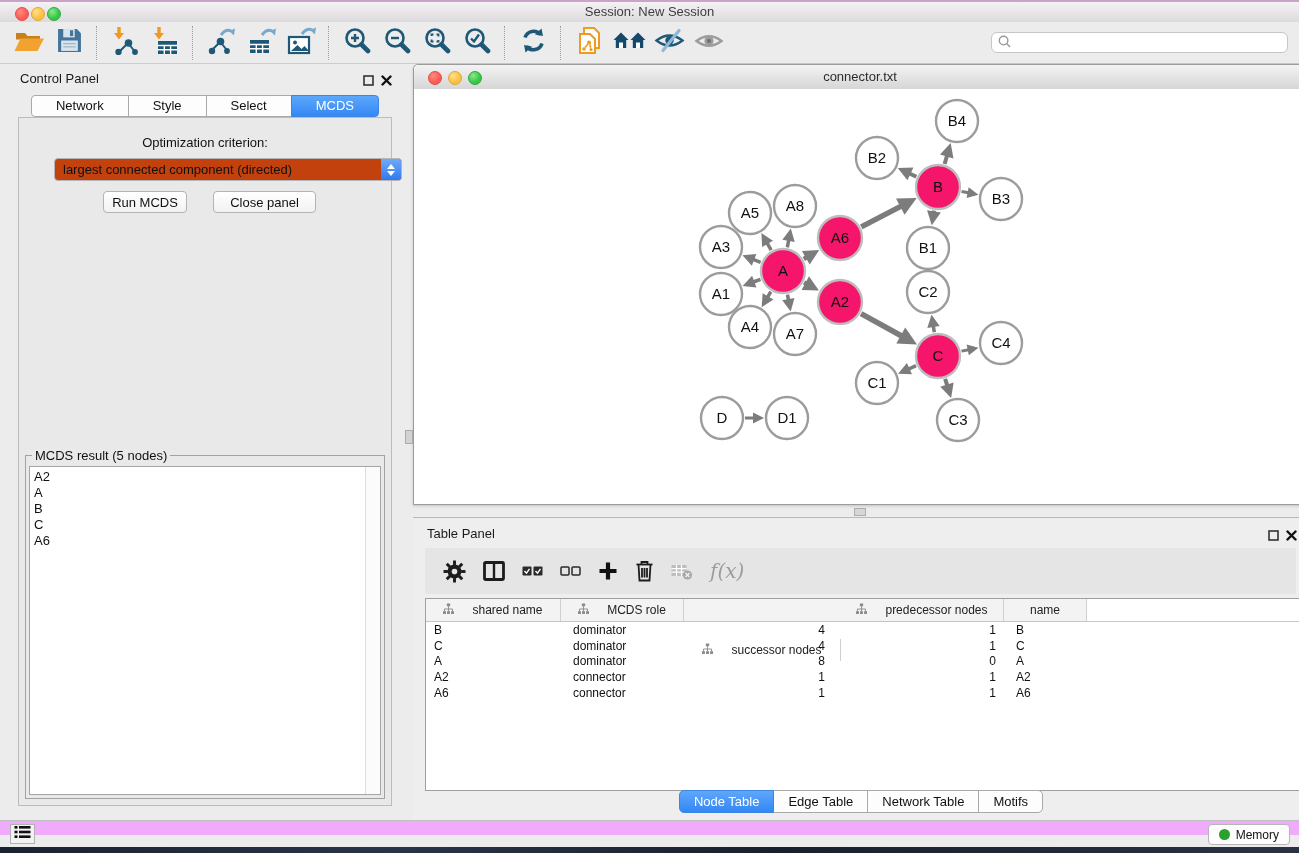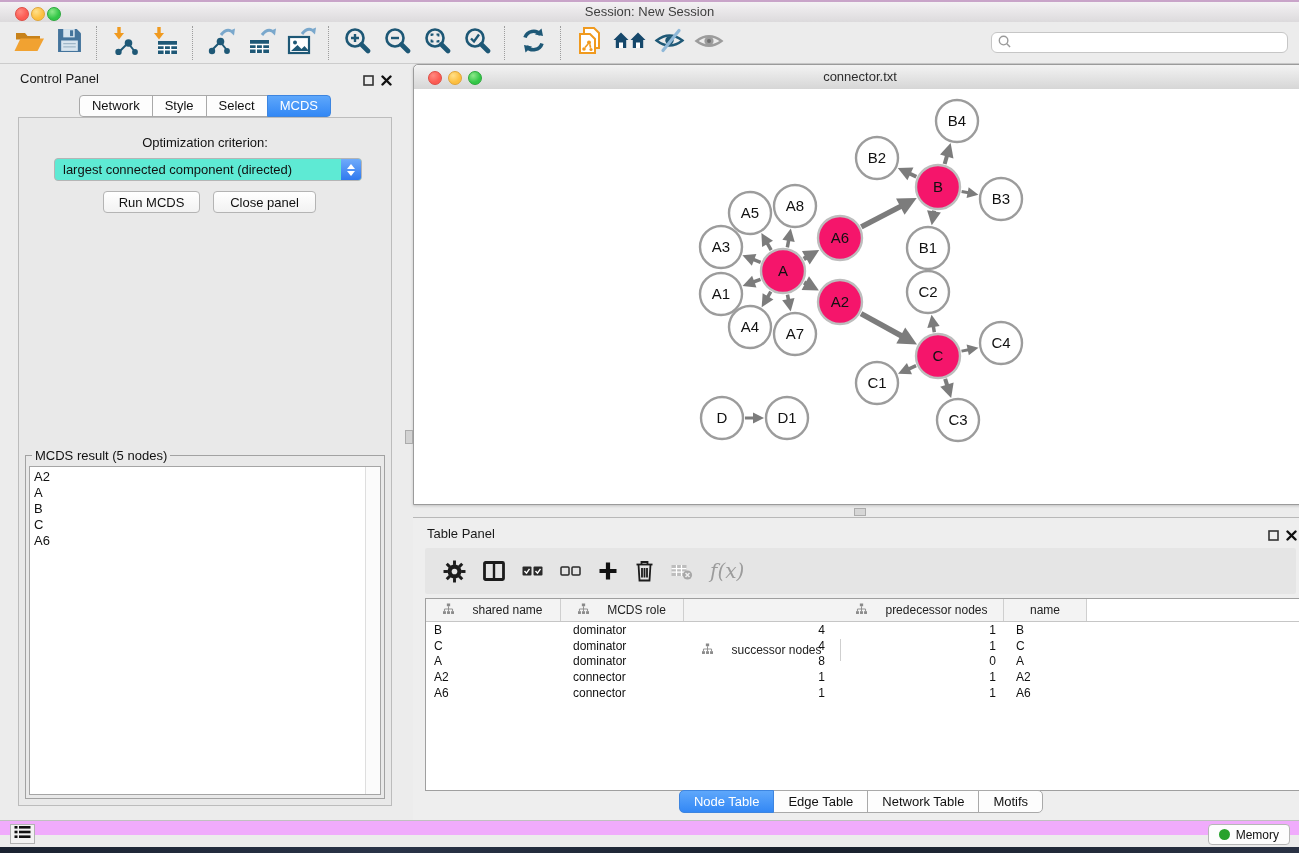--- a/index.html
+++ b/index.html
@@ -30,29 +30,29 @@
   .search-wrap input{border:none;outline:none;flex:1;font-size:12px;margin-left:4px;background:transparent;}
 
   
   .main{position:absolute;left:10px;top:64px;width:1299px;height:756px;}
 
   
   .control-panel{position:absolute;left:0;top:0;width:390px;height:756px;background:#ececec;}
   .panel-head{position:absolute;left:10px;top:7px;font-size:13px;color:#1a1a1a;}
   .panel-icons{position:absolute;right:8px;top:8px;display:flex;gap:7px;align-items:center;}
   .cp-tabs{position:absolute;left:0;top:31px;width:100%;display:flex;justify-content:center;}
-  .seg-tab{height:20px;line-height:20px;padding:0 12px;font-size:13px;color:#111;background:#fdfdfd;
+  .seg-tab{height:20px;line-height:20px;padding:0 24px;font-size:13px;color:#111;background:#fdfdfd;
     border:1px solid #a9a9a9;margin-left:-1px;position:relative;}
   .seg-tab:first-child{border-radius:4px 0 0 4px;margin-left:0;}
   .seg-tab:last-child{border-radius:0 4px 4px 0;}
   .seg-tab.active{background:linear-gradient(#5ea7fb,#3388f5);color:#fff;border-color:#3d85e0;z-index:2;}
   .cp-content{position:absolute;left:8px;top:53px;width:372px;height:687px;
     background:#e9e9e9;border:1px solid #bcbcbc;}
   .criterion-label{position:absolute;left:0;width:100%;top:17px;text-align:center;font-size:13px;color:#111;}
-  .dropdown{position:absolute;left:35px;top:40px;width:308px;height:23px;background:#5eead4;
+  .dropdown{position:absolute;left:35px;top:40px;width:348px;height:23px;background:#c2410c;
     border:1px solid #b5b5b5;border-radius:4px;box-sizing:border-box;display:flex;align-items:center;}
   .dropdown .dd-text{flex:1;font-size:13px;color:#111;padding-left:8px;white-space:nowrap;overflow:hidden;}
   .dd-stepper{width:20px;height:21px;border-radius:0 3px 3px 0;background:linear-gradient(#6fabfa,#3079ef);
     display:flex;flex-direction:column;align-items:center;justify-content:center;gap:2px;}
   .dd-stepper i{width:0;height:0;border-left:4px solid transparent;border-right:4px solid transparent;}
   .dd-up{border-bottom:5px solid #fff;}
   .dd-down{border-top:5px solid #fff;}
   .mac-btn{position:absolute;height:22px;background:linear-gradient(#ffffff,#f2f2f2);border:1px solid #b4b4b4;
     border-radius:4px;font-size:13px;color:#111;text-align:center;line-height:20px;box-sizing:border-box;
     font-family:"Liberation Sans","DejaVu Sans",sans-serif;}
@@ -333,21 +333,21 @@
         </div>
       <div class="cp-content">
         <div class="criterion-label">Optimization criterion:</div>
         <div class="dropdown">
           <span class="dd-text">largest connected component (directed)</span>
           <span class="dd-stepper">
               <i class="dd-up"></i>
               <i class="dd-down"></i>
             </span>
         </div>
-        <button class="mac-btn" style="left:84px;top:73px;width:97px">Run MCDS</button>
+        <button class="mac-btn" style="left:84px;top:73px;width:84px">Run MCDS</button>
         <button class="mac-btn" style="left:194px;top:73px;width:103px">Close panel</button>
         <div class="fieldset">
           <span class="legend">MCDS result (5 nodes)</span>
           <div class="listbox">
             <div class="items" id="mcds-list">
                 <div class="list-item">A2</div>
                 <div class="list-item">A</div>
                 <div class="list-item">B</div>
                 <div class="list-item">C</div>
                 <div class="list-item">A6</div>

